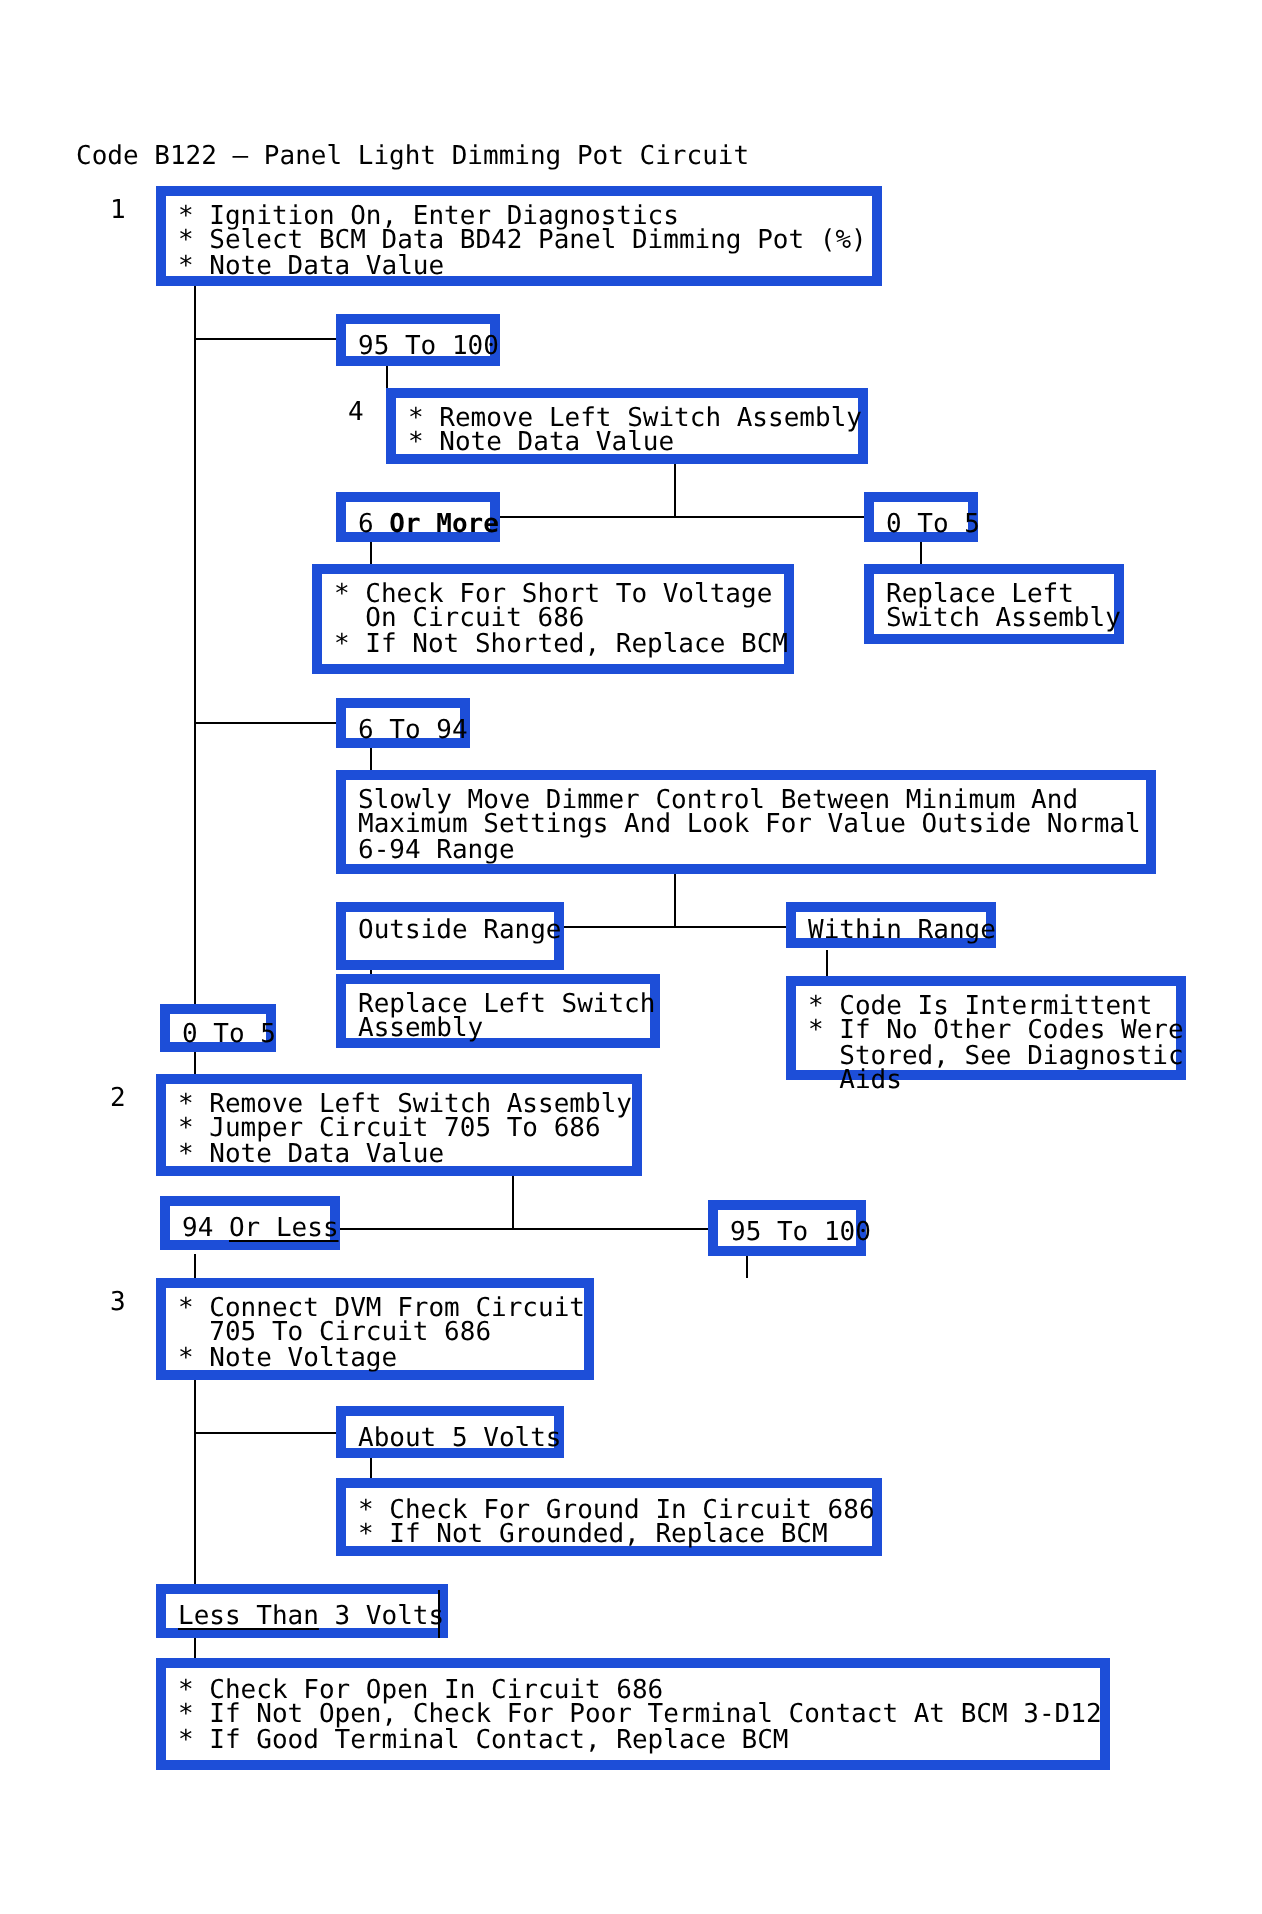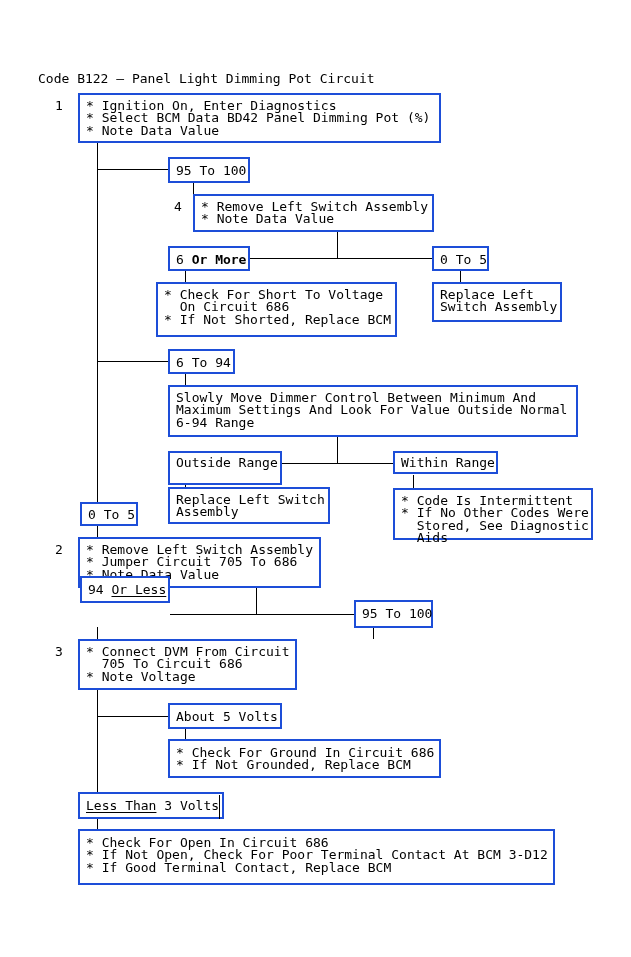--- a/index.html
+++ b/index.html
@@ -7,21 +7,21 @@
     position:relative; width:631px; height:957px; background:#ffffff;
     font-family:"DejaVu Sans Mono", monospace; color:#000000; overflow:hidden;
   }
   .title {
     position:absolute; left:38px; top:72px;
     font-size:13px; line-height:14px; white-space:pre;
   }
   .num { position:absolute; font-size:13px; line-height:13px; }
   .node {
     position:absolute; box-sizing:border-box;
-    border:2px solid #1d4ed8; background:#ffffff;
+    border:5px solid #1d4ed8; background:#ffffff;
     font-size:13px; line-height:12.4px; white-space:pre;
     padding:5px 4px 0 6px;
   }
   .dec { padding-top:6px; }
   .hl { position:absolute; height:1px; background:#000000; }
   .vl { position:absolute; width:1px; background:#000000; }
   .b { font-weight:bold; }
   .u { text-decoration:underline; text-underline-offset:2px; text-decoration-thickness:1px; }
 </style>
 </head>
@@ -96,21 +96,21 @@
 * If No Other Codes Were
   Stored, See Diagnostic
   Aids</div>
 
   <div class="node dec" style="left:80px;top:502px;width:58px;height:24px;padding-top:5px">0 To 5</div>
 
   <div class="node" style="left:78px;top:537px;width:243px;height:51px">* Remove Left Switch Assembly
 * Jumper Circuit 705 To 686
 * Note Data Value</div>
 
-  <div class="node dec" style="left:80px;top:576px;width:90px;height:27px"><span>94 </span><span class="u">Or Less</span></div>
+  <div class="node dec" style="left:80px;top:598px;width:90px;height:27px"><span>94 </span><span class="u">Or Less</span></div>
 
   <div class="node dec" style="left:354px;top:600px;width:79px;height:28px">95 To 100</div>
 
   <div class="node" style="left:78px;top:639px;width:219px;height:51px">* Connect DVM From Circuit
   705 To Circuit 686
 * Note Voltage</div>
 
 
   <div class="node dec" style="left:168px;top:703px;width:114px;height:26px">About 5 Volts</div>
 

